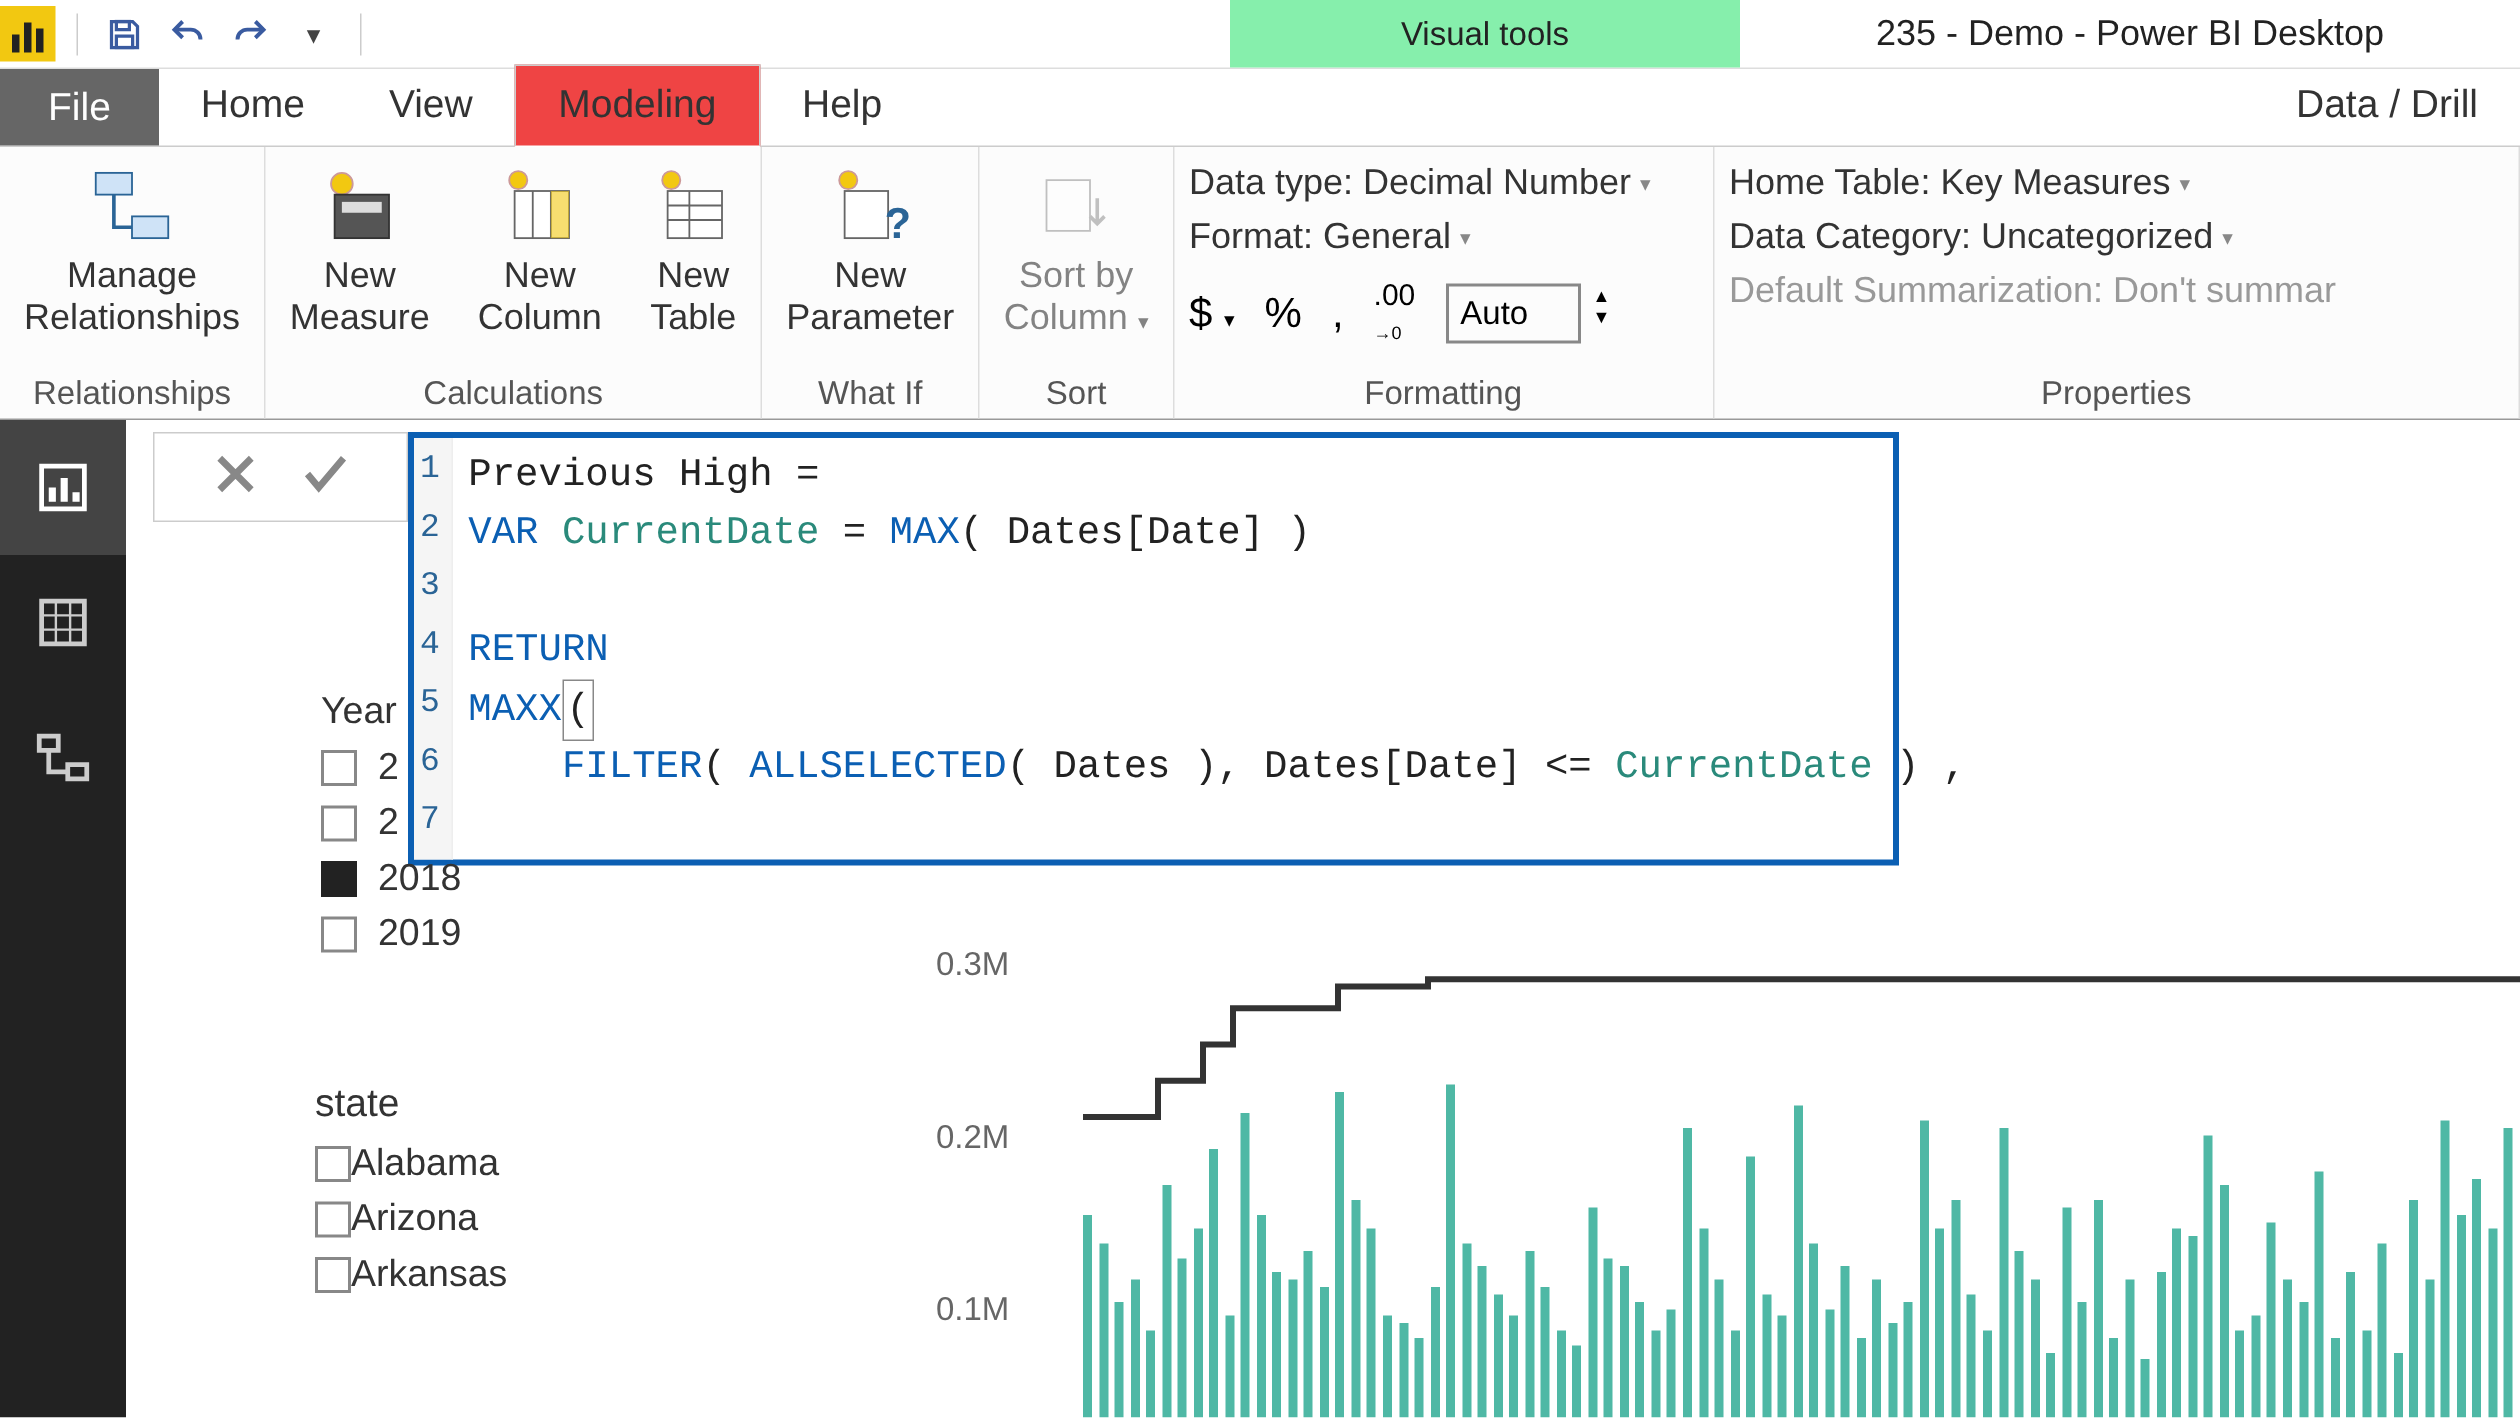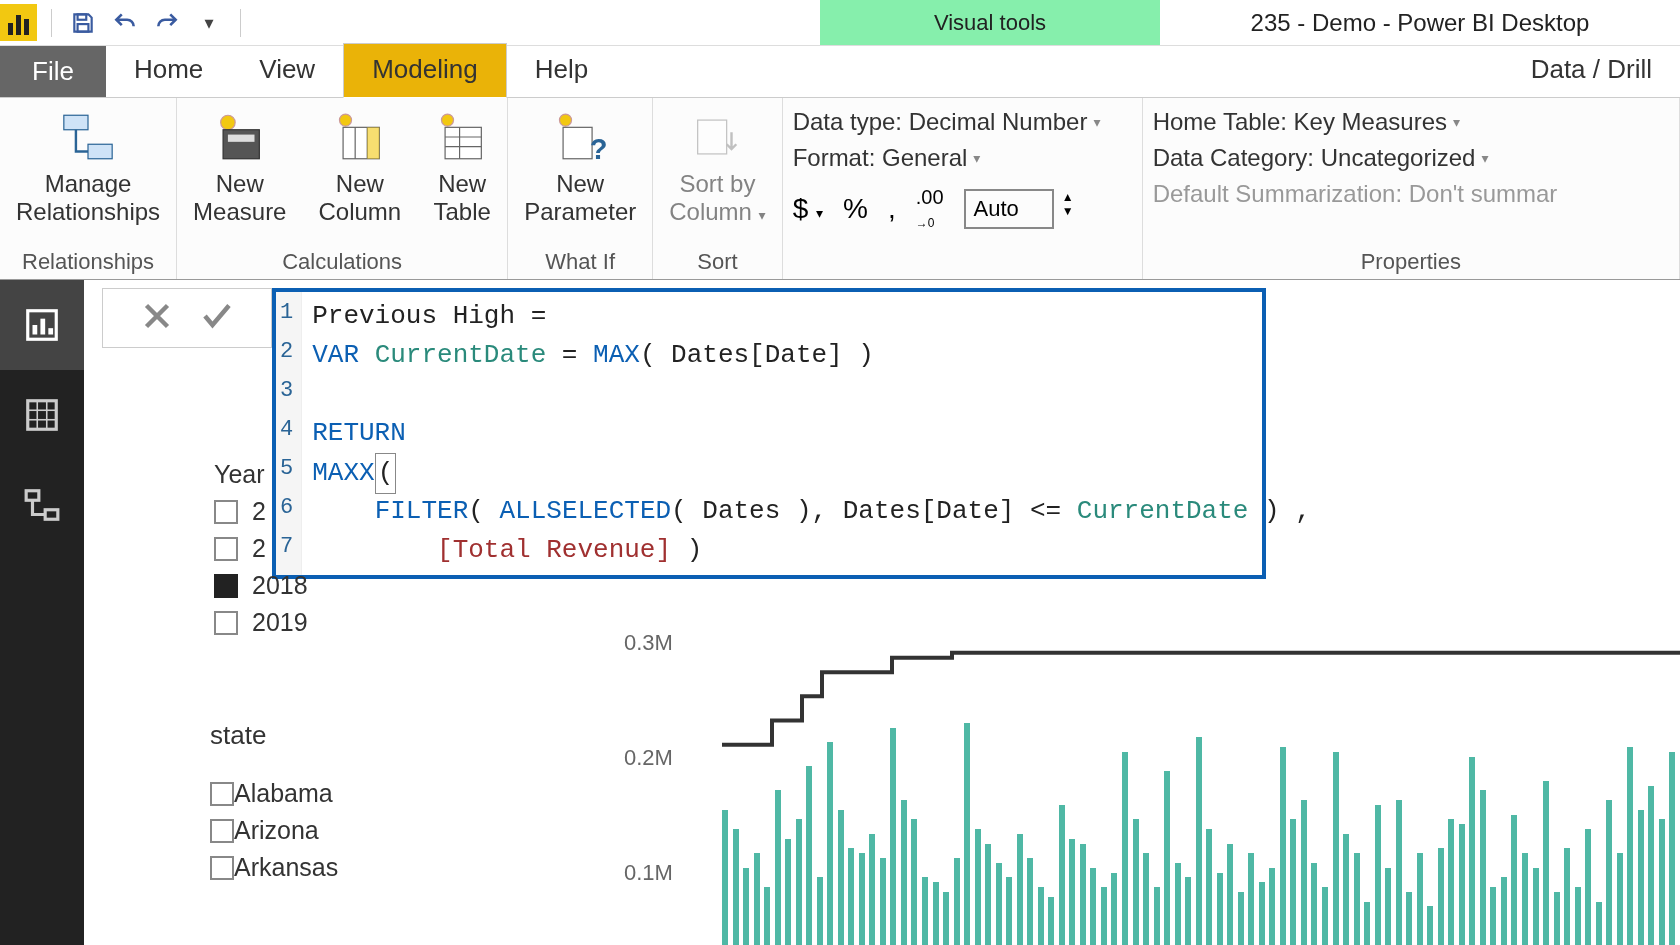--- a/index.html
+++ b/index.html
@@ -14,21 +14,21 @@
 .qat-sep { width: 1px; height: 28px; background: #ccc; margin: 0 6px; }
 .qat-btn { width: 34px; height: 34px; display:flex; align-items:center; justify-content:center; color:#222; }
 .qat-btn svg { width: 26px; height: 26px; }
 .visual-tools { margin-left: auto; width: 340px; background: #86efac; display:flex; align-items:center; justify-content:center; font-size:22px; color:#222; }
 .window-title { flex: 0 0 520px; display:flex; align-items:center; justify-content:center; font-size:24px; color:#222; }
 
 
 .ribbon-tabs { height: 52px; display:flex; align-items:flex-end; border-bottom:1px solid #ccc; }
 .ribbon-tab { padding: 10px 28px 12px; font-size: 26px; color:#333; cursor:pointer; position:relative; }
 .ribbon-tab.file { background:#666; color:#fff; margin-left:0; padding:10px 32px; }
-.ribbon-tab.active { border:1px solid #ccc; border-bottom:1px solid #fff; background:#eab308; margin-bottom:-1px; }
+.ribbon-tab.active { border:1px solid #ccc; border-bottom:1px solid #fff; background:#ef4444; margin-bottom:-1px; }
 
 
 .ribbon { height: 182px; background:#fcfcfc; border-bottom:1px solid #999; display:flex; }
 .ribbon-group { border-right:1px solid #ddd; display:flex; flex-direction:column; padding:6px 10px 0; }
 .ribbon-group-items { flex:1; display:flex; align-items:flex-start; gap:20px; }
 .ribbon-btn { display:flex; flex-direction:column; align-items:center; gap:4px; padding:4px 6px; cursor:pointer; }
 .ribbon-btn .ico { width:58px; height:58px; display:flex; align-items:center; justify-content:center; }
 .ribbon-btn .lbl { text-align:center; font-size:24px; line-height:1.15; color:#333; white-space:pre-line; }
 .ribbon-group-title { text-align:center; font-size:22px; color:#555; padding:4px 0 4px; }
 .ribbon-prop { font-size:24px; color:#333; padding:4px 0; display:flex; gap:6px; align-items:center; white-space:nowrap; }
@@ -63,21 +63,21 @@
 
 
 .year-slicer { position:absolute; left:130px; top:180px; font-size:25px; color:#333; }
 .year-slicer .title { margin-bottom:8px; font-size:25px; }
 .year-slicer .opt { display:flex; align-items:center; gap:14px; margin:8px 0; }
 .year-slicer .cb { width:24px; height:24px; border:2px solid #888; display:inline-block; }
 .year-slicer .cb.fill { background:#222; border-color:#222; }
 
 
 .state-slicer { position:absolute; left:126px; top:440px; font-size:26px; color:#333; }
-.state-slicer .title { margin-bottom:28px; }
+.state-slicer .title { margin-bottom:10px; }
 .state-slicer .opt { display:flex; align-items:center; margin:8px 0; font-size:25px; }
 .state-slicer .cb { width:24px; height:24px; border:2px solid #888; display:inline-block; }
 
 
 .chart { position:absolute; left:540px; top:310px; right:0; bottom:0; }
 .chart .ylab { position:absolute; left:0; font-size:22px; color:#666; }
 .chart-area { position:absolute; left:78px; right:0; top:0; bottom:0; }
 .bar { position:absolute; bottom:0; width:6px; background:#4fb8a5; }
 </style>
 </head>
@@ -240,20 +240,21 @@
         <span style="font-size:20px;">.00<br><span style="font-size:12px">→0</span></span>
         <div class="auto-box">
             <span>Auto</span>
             <div class="auto-spin">
               <span>▲</span>
               <span>▼</span>
             </div>
           </div>
       </div>
     </div>
+    <div class="ribbon-group-title">Formatting</div>
   </div>
 
   <div class="ribbon-group" style="flex:1;">
     <div style="flex:1;">
       <div class="ribbon-prop">
           <span>Home Table: Key Measures</span>
           <span style="font-size:14px;color:#888">▾</span>
         </div>
       <div class="ribbon-prop">
           <span>Data Category: Uncategorized</span>
@@ -315,21 +316,20 @@
         <div>6</div>
         <div>7</div>
       </div>
       <div class="code">
         <div class="ln">Previous High =</div>
         <div class="ln"><span class="kw">VAR</span> <span class="id">CurrentDate</span><span> = </span><span class="fn">MAX</span><span>( Dates[Date] )</span></div>
         <div class="ln"></div>
         <div class="ln"><span class="kw">RETURN</span></div>
         <div class="ln"><span class="fn">MAXX</span><span class="cursor-box">(</span></div>
         <div class="ln"><span>    </span><span class="fn">FILTER</span><span>( </span><span class="fn">ALLSELECTED</span><span>( Dates ), Dates[Date] &lt;= </span><span class="id">CurrentDate</span><span> ) ,</span></div>
-        <div class="ln"><span>        </span><span class="mea">[Total Revenue]</span><span> )</span></div>
       </div>
     </div>
   </div>
 
   <div class="year-slicer">
     <div class="title">Year</div>
     <div class="opt">
         <span class="cb"></span>
         <span>2</span>
       </div>

